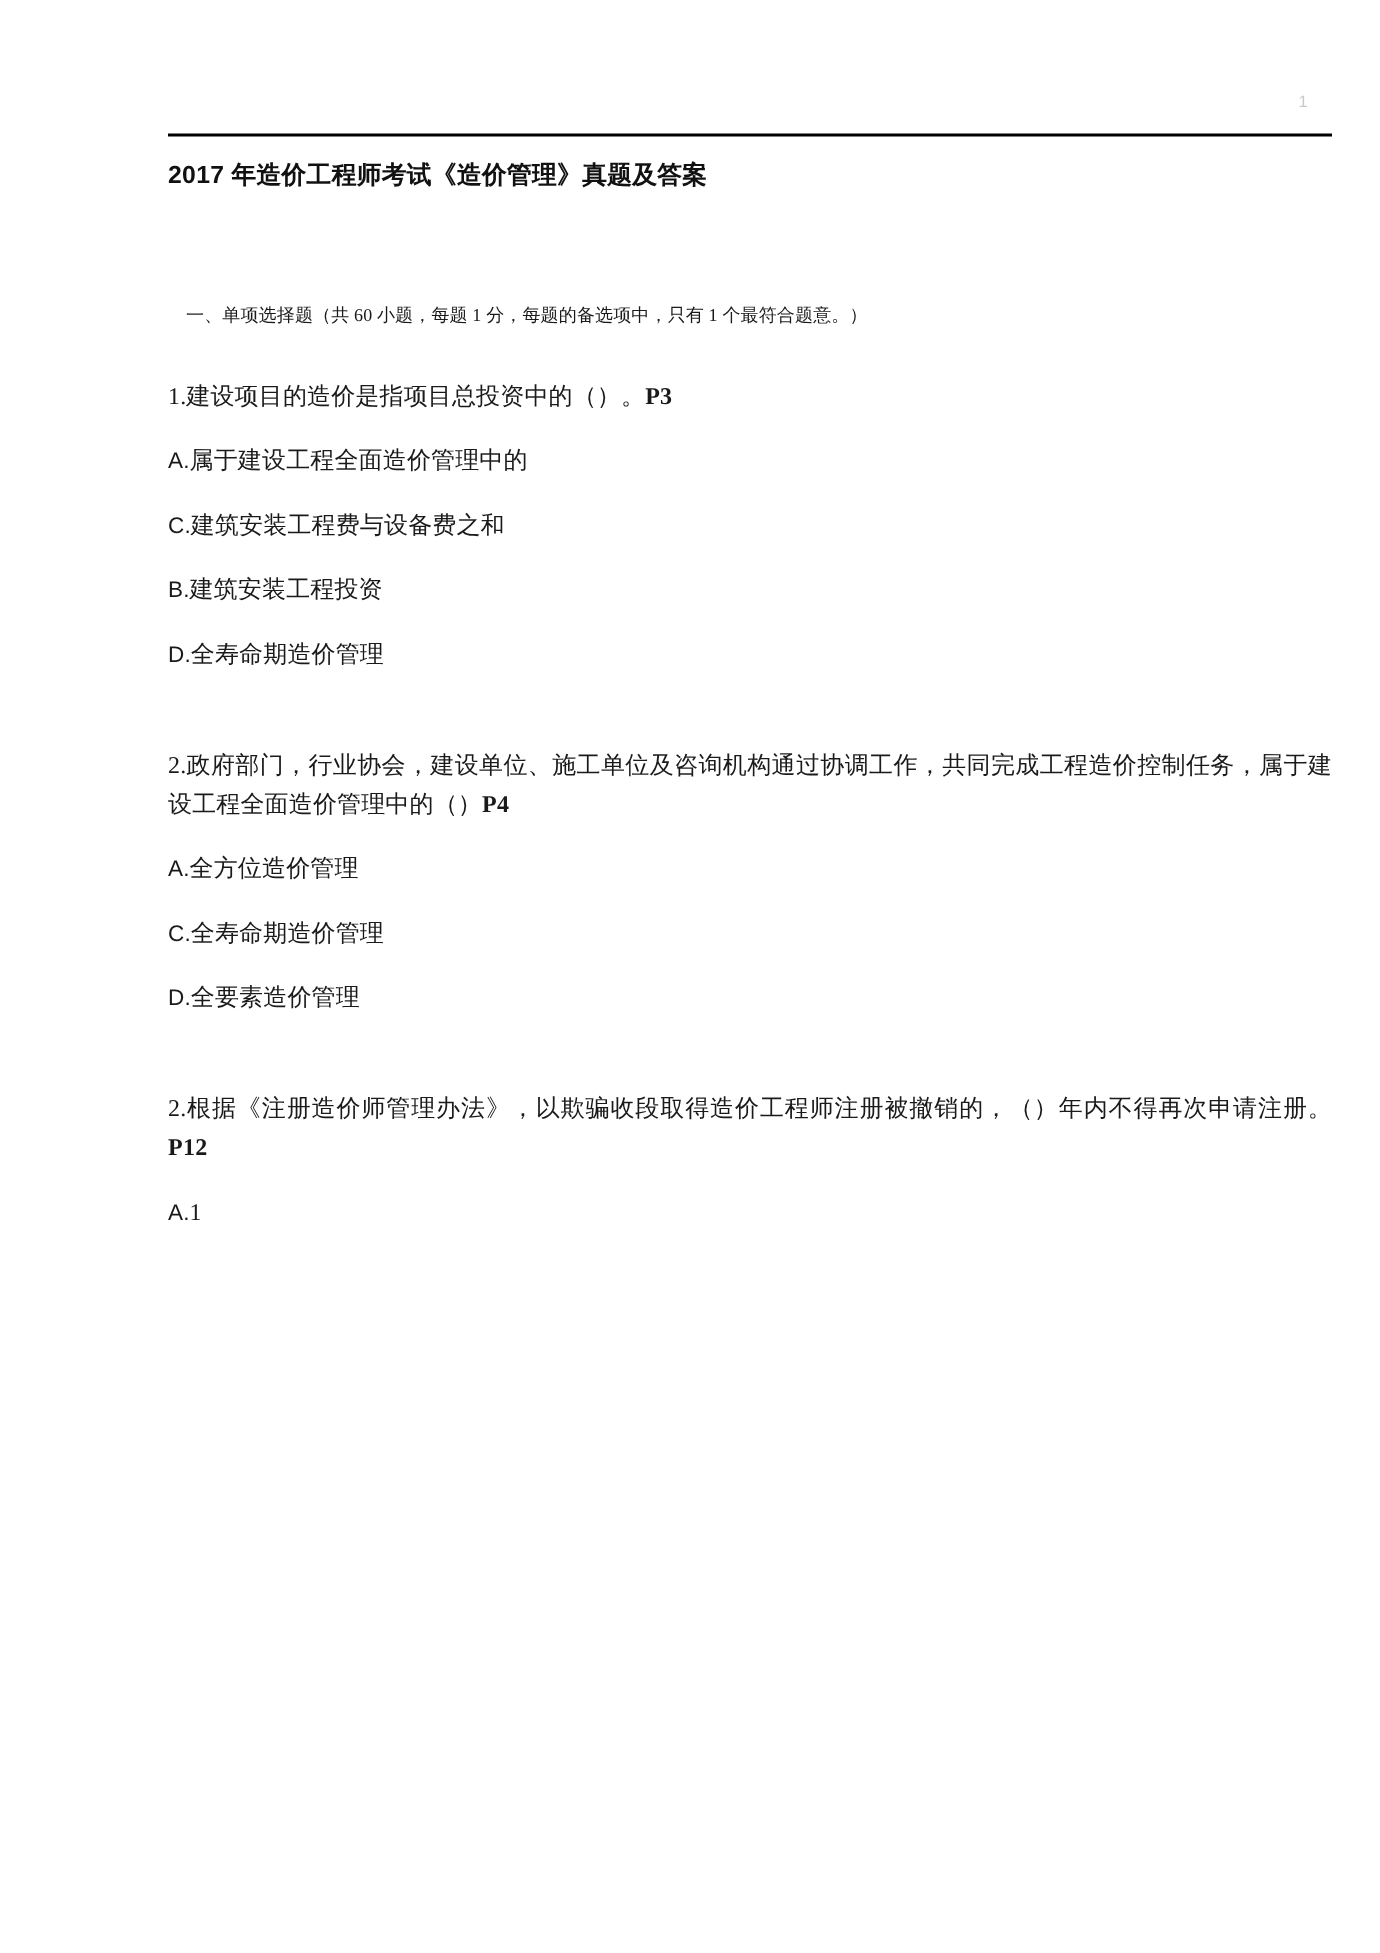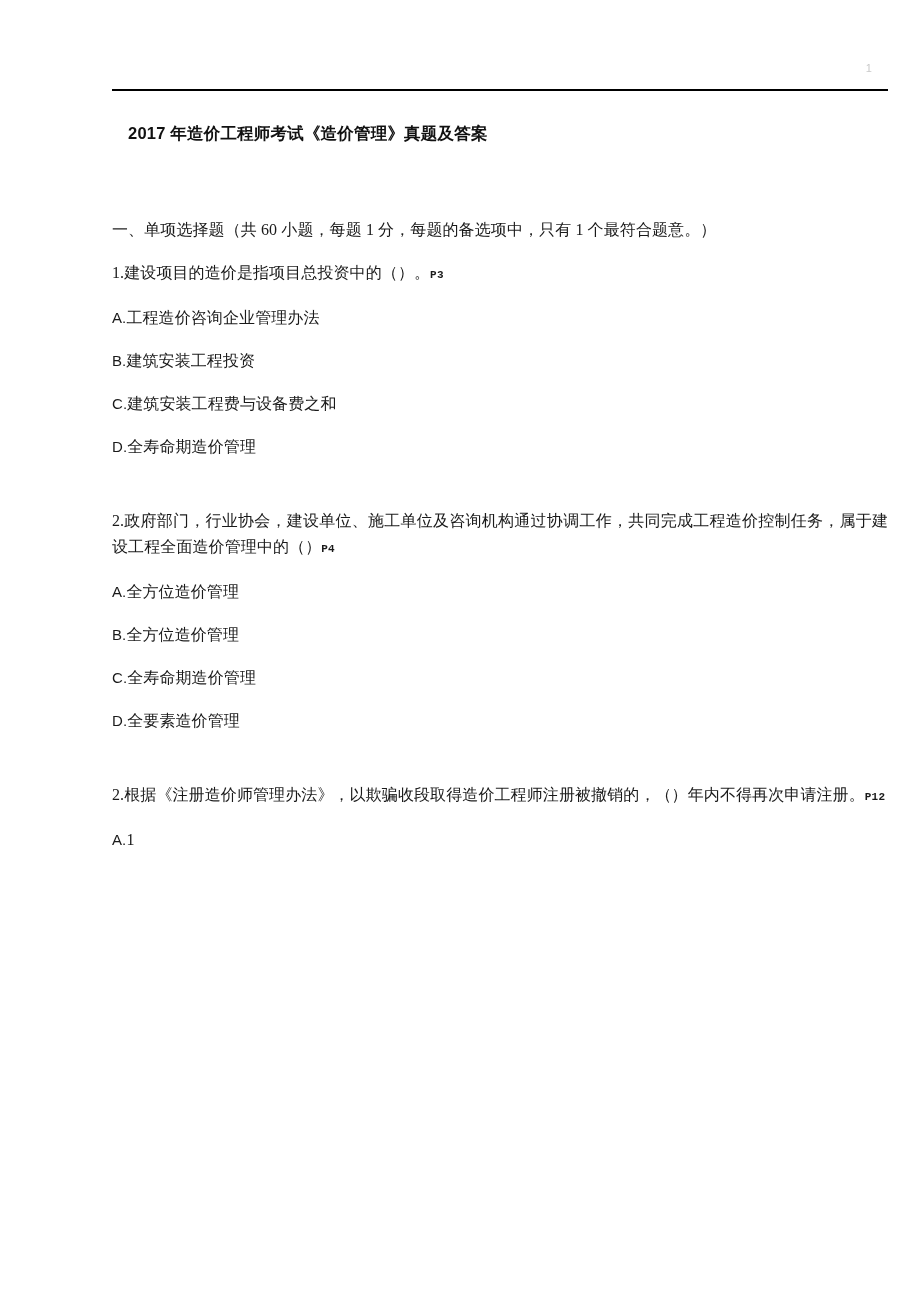--- a/index.html
+++ b/index.html
@@ -56,32 +56,32 @@
     width: 776px;
   }
 
   .doc-title {
     font-family: "Liberation Sans", "DejaVu Sans", sans-serif;
     font-weight: bold;
     font-size: 16.5px;
     line-height: 26px;
     letter-spacing: 0.2px;
     color: #111111;
-    margin: 16px;
+    margin: 0;
   }
 
   .spacer-title {
     height: 55px;
   }
 
   .section-heading {
-    font-size: 16px;
-    line-height: 26px;
-    color: #1a1a1a;
-    margin: 0;
+    font-size: 12px;
+    line-height: 26px;
+    color: #1a1a1a;
+    margin: 12px;
     letter-spacing: 0.1px;
   }
 
   .spacer-section {
     height: 17px;
   }
 
   .qblock {
     margin: 0;
   }
@@ -90,23 +90,23 @@
     font-size: 16px;
     line-height: 26px;
     color: #1a1a1a;
     margin: 0;
     letter-spacing: 0.1px;
     text-align: justify;
     text-justify: inter-ideograph;
   }
 
   .pageref {
-    font-family: Liberation Mono, monospace;
+    font-family: Liberation Serif, serif;
     font-weight: bold;
-    font-size: 11px;
+    font-size: 16px;
     letter-spacing: 0.2px;
   }
 
   .options {
     margin: 0;
     padding: 0;
     list-style: none;
   }
 
   .option {
@@ -145,48 +145,45 @@
     <p class="section-heading">一、单项选择题（共 60 小题，每题 1 分，每题的备选项中，只有 1 个最符合题意。）</p>
 
     <div class="spacer-section"></div>
 
     <div class="qblock">
       <p class="question">
         <span>1.建设项目的造价是指项目总投资中的（）。</span><span class="pageref">P3</span>
       </p>
       <ul class="options">
         <li class="option">
-          <span class="opt-key">A.</span><span>工程造价咨询企业管理办法</span>
+          <span class="opt-key">A.</span><span>属于建设工程全面造价管理中的</span>
+        </li>
+        <li class="option">
+          <span class="opt-key">C.</span><span>建筑安装工程费与设备费之和</span>
         </li>
         <li class="option">
           <span class="opt-key">B.</span><span>建筑安装工程投资</span>
-        </li>
-        <li class="option">
-          <span class="opt-key">C.</span><span>建筑安装工程费与设备费之和</span>
         </li>
         <li class="option">
           <span class="opt-key">D.</span><span>全寿命期造价管理</span>
         </li>
       </ul>
     </div>
 
     <div class="gap-between-blocks"></div>
 
     <div class="qblock">
       <p class="question">
         <span>2.政府部门，行业协会，建设单位、施工单位及咨询机构通过协调工作，共同完成工程造价控制任务，属于建设工程全面造价管理中的（）</span><span class="pageref">P4</span>
       </p>
       <ul class="options">
         <li class="option">
           <span class="opt-key">A.</span><span>全方位造价管理</span>
         </li>
         <li class="option">
-          <span class="opt-key">B.</span><span>全方位造价管理</span>
-        </li>
-        <li class="option">
           <span class="opt-key">C.</span><span>全寿命期造价管理</span>
         </li>
         <li class="option">
           <span class="opt-key">D.</span><span>全要素造价管理</span>
         </li>
       </ul>
     </div>
 
     <div class="gap-between-blocks"></div>
 

